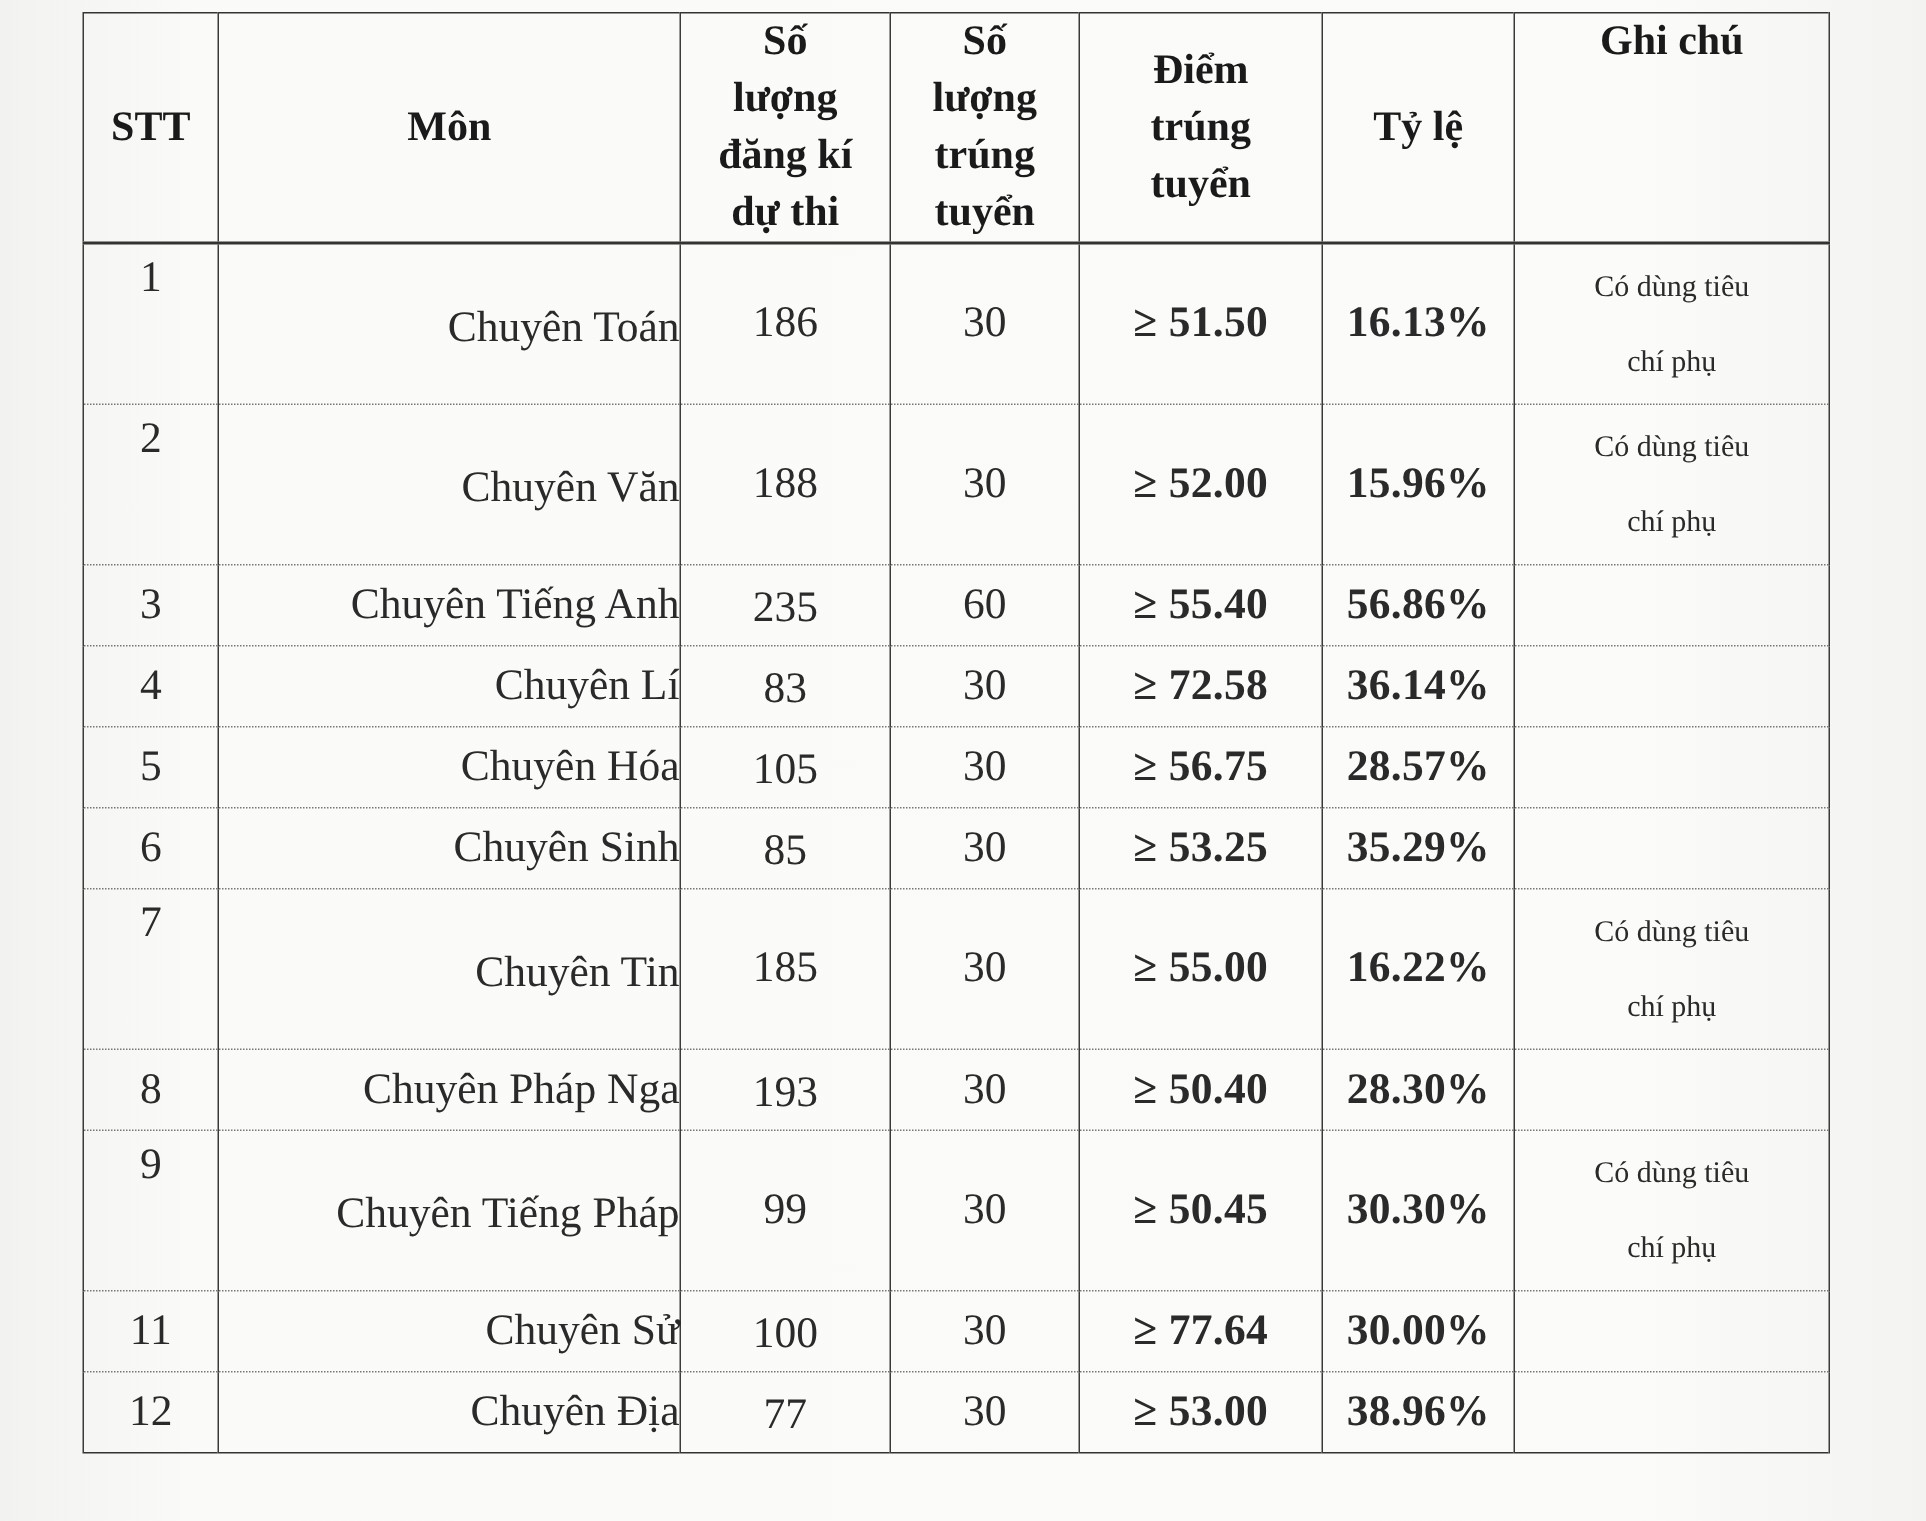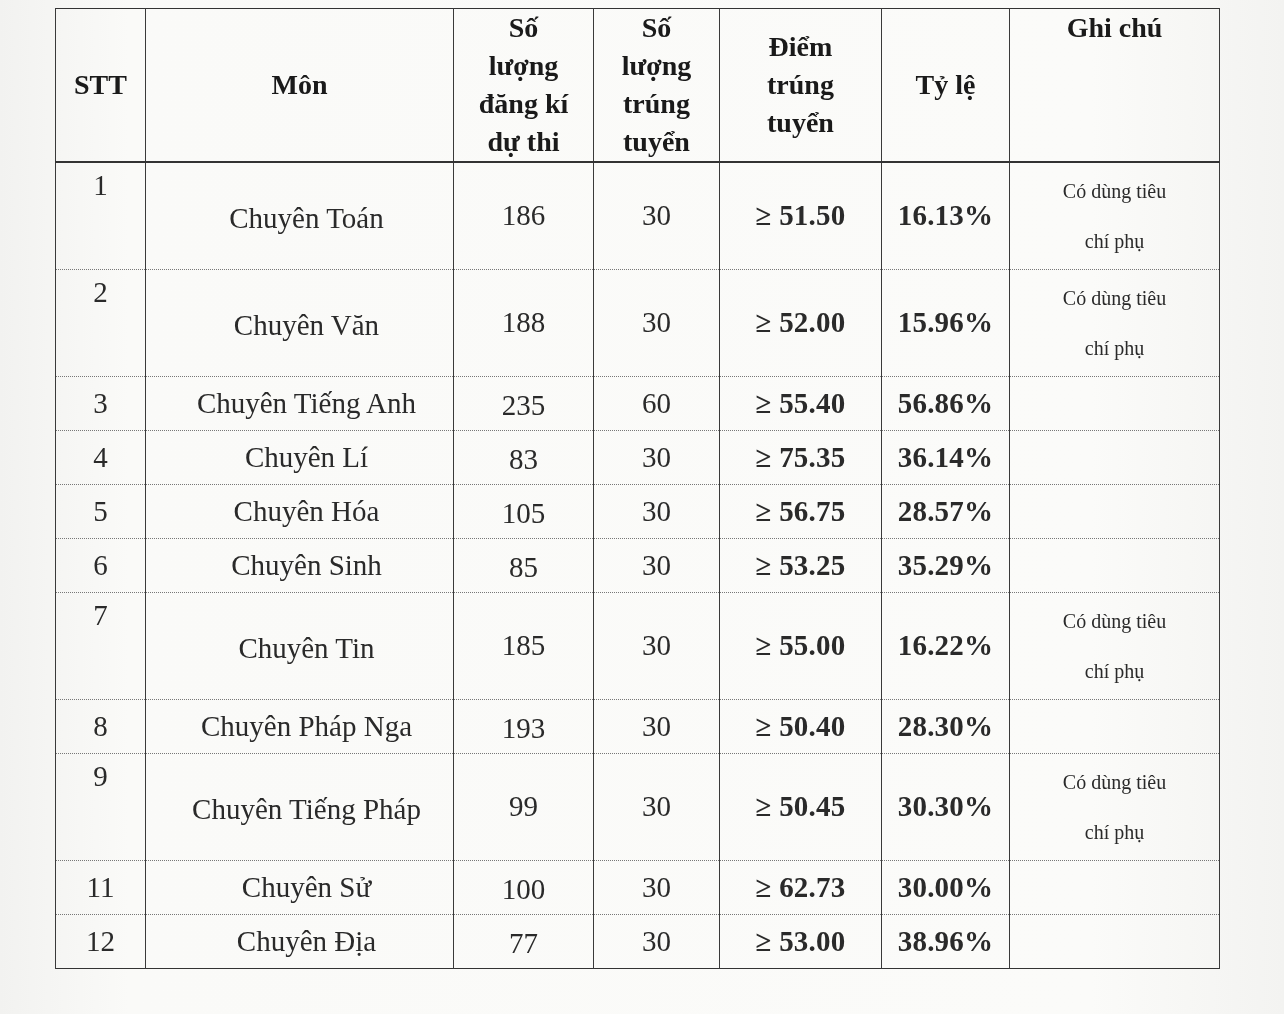--- a/index.html
+++ b/index.html
@@ -52,21 +52,21 @@
     border-top: 1px dotted #777;
     border-bottom: 1px dotted #777;
     text-align: center;
     vertical-align: middle;
     color: #2a2a2a;
   }
   tbody tr.short td { height: 49px; }
   tbody tr.tall td  { height: 100px; }
   td.stt { text-align: center; }
   tr.tall td.stt { vertical-align: top; padding-top: 4px; }
-  td.mon { text-align: center; padding-left: 14px; }
+  td.mon { text-align: right; padding-left: 14px; }
   tr.tall td.mon { padding-top: 6px; }
   td.reg { padding-top: 4px; }
   tr.tall td.reg { padding-top: 0; }
   td.note { font-size: 20px; line-height: 50px; }
   td.rate, td.pt { letter-spacing: 0.2px; font-weight: bold; }
 </style>
 </head>
 <body>
 
 <div class="page">
@@ -137,21 +137,21 @@
           <td class="adm">60</td>
           <td class="pt">≥ 55.40</td>
           <td class="rate">56.86%</td>
           <td class="note"></td>
         </tr>
         <tr class="short">
           <td class="stt">4</td>
           <td class="mon">Chuyên Lí</td>
           <td class="reg">83</td>
           <td class="adm">30</td>
-          <td class="pt">≥ 75.35</td>
+          <td class="pt">≥ 72.58</td>
           <td class="rate">36.14%</td>
           <td class="note"></td>
         </tr>
         <tr class="short">
           <td class="stt">5</td>
           <td class="mon">Chuyên Hóa</td>
           <td class="reg">105</td>
           <td class="adm">30</td>
           <td class="pt">≥ 56.75</td>
           <td class="rate">28.57%</td>
@@ -197,21 +197,21 @@
           <td class="note">
             <div>Có dùng tiêu</div>
             <div>chí phụ</div>
           </td>
         </tr>
         <tr class="short">
           <td class="stt">11</td>
           <td class="mon">Chuyên Sử</td>
           <td class="reg">100</td>
           <td class="adm">30</td>
-          <td class="pt">≥ 62.73</td>
+          <td class="pt">≥ 77.64</td>
           <td class="rate">30.00%</td>
           <td class="note"></td>
         </tr>
         <tr class="short">
           <td class="stt">12</td>
           <td class="mon">Chuyên Địa</td>
           <td class="reg">77</td>
           <td class="adm">30</td>
           <td class="pt">≥ 53.00</td>
           <td class="rate">38.96%</td>

